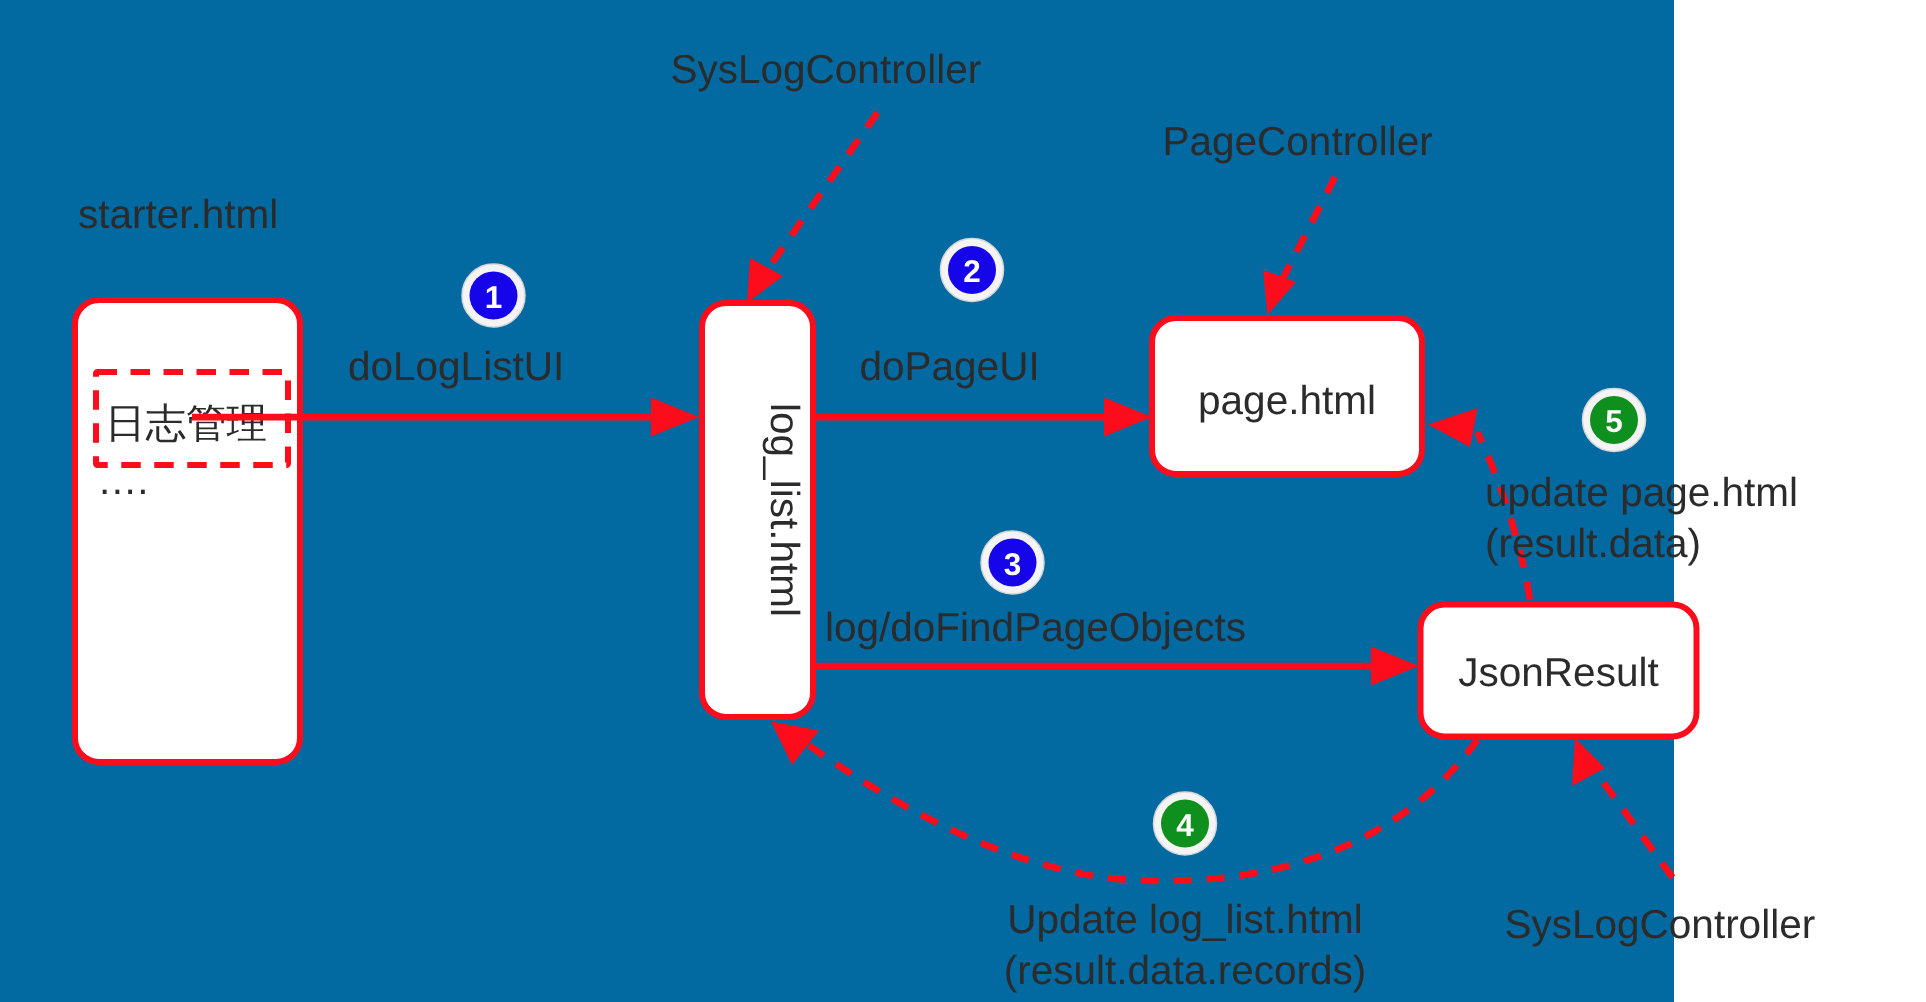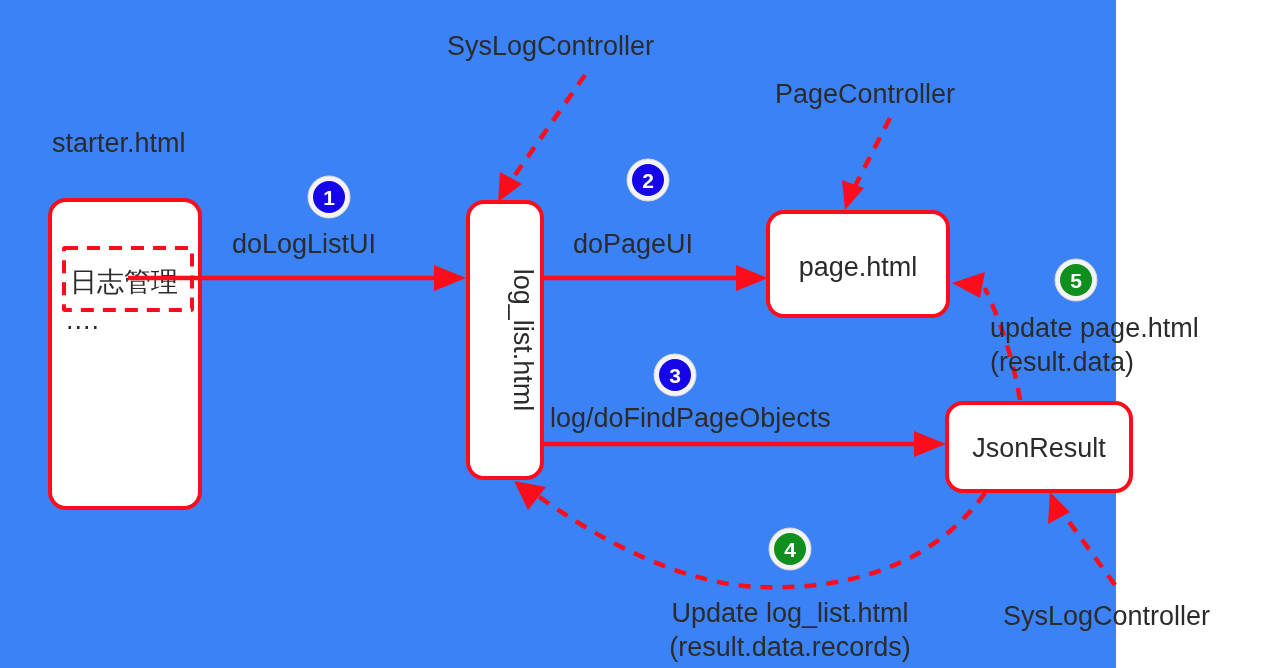--- a/index.html
+++ b/index.html
@@ -10,21 +10,21 @@
   body {
     width: 1284px;
     height: 668px;
     font-family: "Liberation Sans", sans-serif;
     overflow: hidden;
   }
   #diagram-root {
     position: relative;
     width: 1116px;
     height: 668px;
-    background: #3b82f6;
+    background: #0369a1;
   }
   svg.canvas {
     position: absolute;
     left: 0;
     top: 0;
     width: 1284px;
     height: 668px;
   }
   .box-stroke {
     fill: #ffffff;

